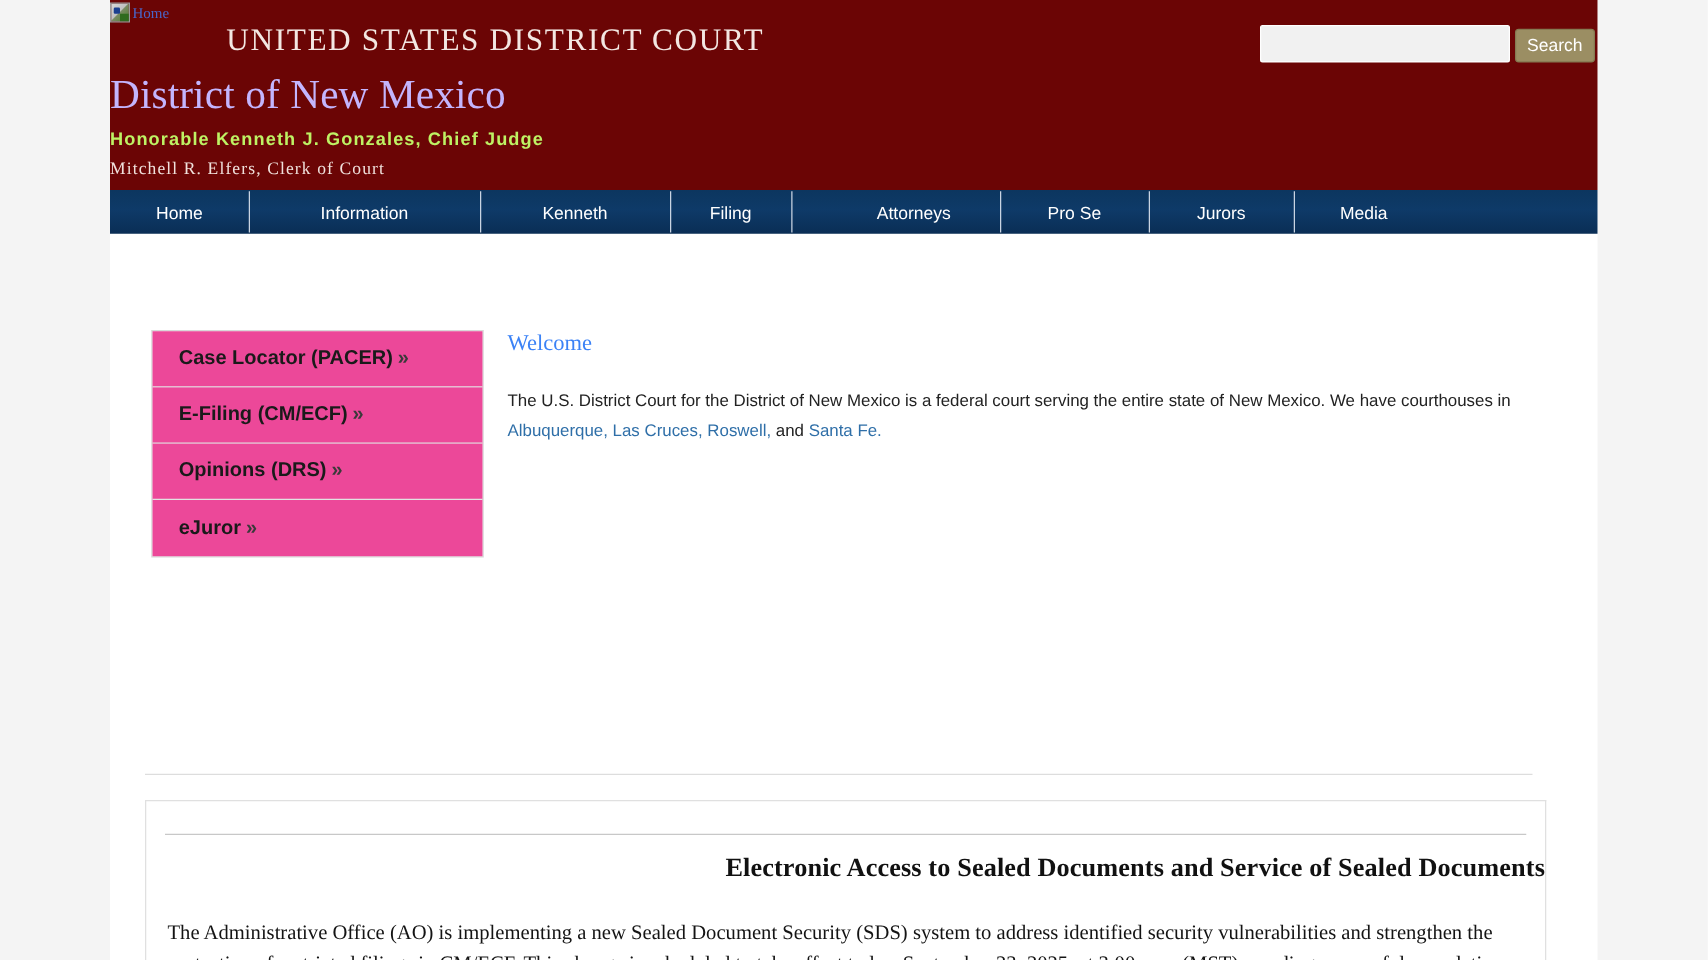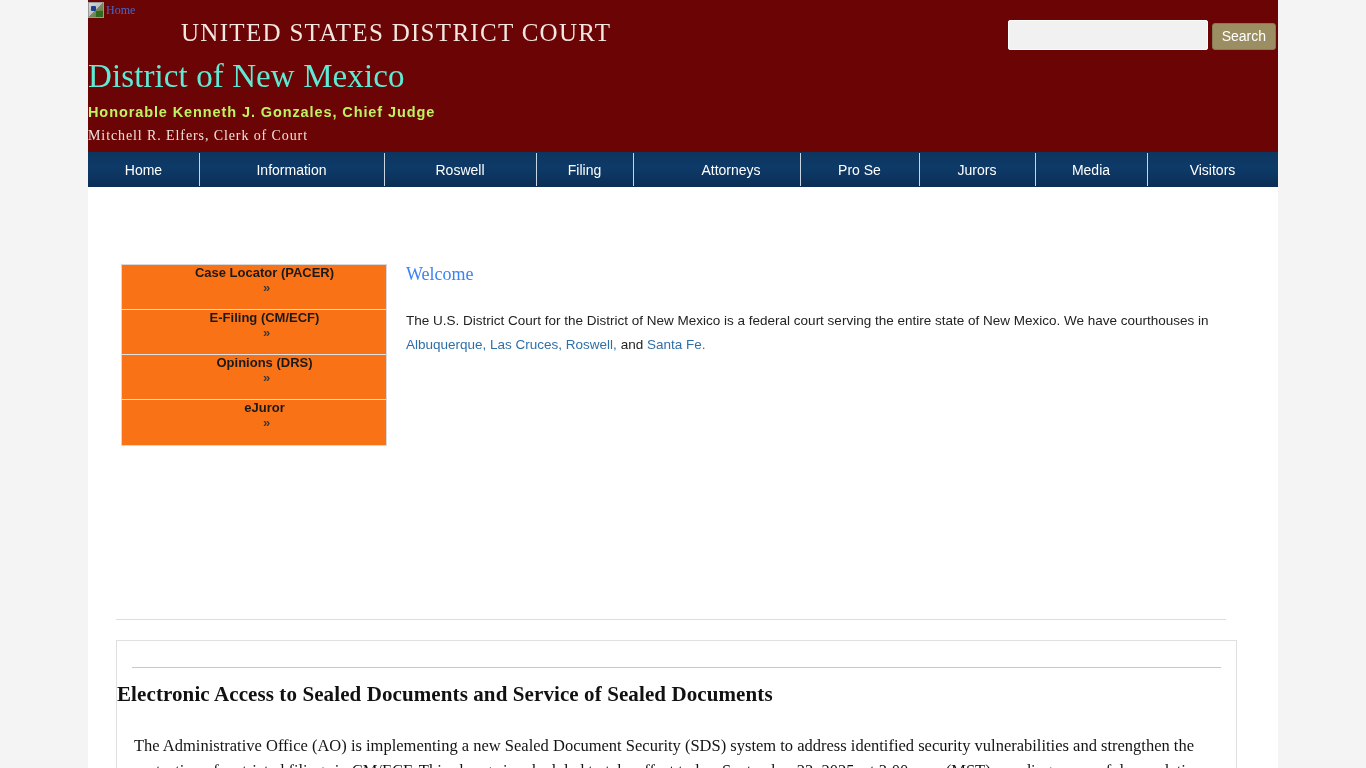--- a/index.html
+++ b/index.html
@@ -85,21 +85,21 @@
     font-family: "Liberation Serif", serif;
     font-size: 25px;
     letter-spacing: 1.3px;
     white-space: nowrap;
     margin-left: 38px;
   }
   .district-name {
     position: absolute;
     left: 0px;
     top: 58px;
-    color: #5eead4;
+    color: #c4b5fd;
     font-family: "Liberation Serif", serif;
     font-size: 33px;
     font-weight: normal;
     letter-spacing: 0.1px;
     white-space: nowrap;
   }
   .judge-line {
     position: absolute;
     left: 0px;
     top: 104px;
@@ -202,28 +202,27 @@
     width: 266px;
     border: 1px solid #d8d8d8;
     background: #fafafa;
   }
   .side-item {
     height: 45px;
     display: flex;
     align-items: center;
     padding-left: 21px;
     border-bottom: 1px solid #e2e2e2;
-    background: #f97316;
+    background: #ec4899;
     color: #1a1a1a;
-    font-size: 13px;
+    font-size: 16px;
     font-weight: bold;
     font-family: "Liberation Sans", sans-serif;
     text-decoration: none;
     cursor: pointer;
-    flex-direction: column;
   }
   .side-item:last-child { border-bottom: none; }
   .side-item .chev { font-weight: bold; color: #3a3a3a; margin-left: 4px; }
 
   .welcome-col {
     position: absolute;
     left: 318px;
     top: 77px;
     width: 830px;
   }
@@ -264,21 +263,21 @@
     border-bottom: none;
     padding: 0;
   }
   .article-inner-rule {
     margin: 26px 15px 0 15px;
     height: 1px;
     background: #c8c8c8;
   }
   .article-title {
     margin: 14px 0 0 0;
-    text-align: left;
+    text-align: right;
     font-family: "Liberation Serif", serif;
     font-size: 21px;
     font-weight: bold;
     color: #111;
     letter-spacing: 0.1px;
   }
   .article-body {
     margin: 0;
     padding: 0 17px;
   }
@@ -316,39 +315,36 @@
     </div>
 
     <nav class="mainnav" id="mainnav">
         <a class="nav-item" href="#" style="width: 111px;">
           <span>Home</span>
         </a>
         <a class="nav-item" href="#" style="width: 185px;">
           <span>Information</span>
         </a>
         <a class="nav-item" href="#" style="width: 152px;">
-          <span>Roswell</span>
+          <span>Kenneth</span>
         </a>
         <a class="nav-item" href="#" style="width: 97px;">
           <span>Filing</span>
         </a>
         <a class="nav-item" href="#" style="width: 167px; padding-left: 29px;">
           <span>Attorneys</span>
         </a>
         <a class="nav-item" href="#" style="width: 119px; align-items: center;">
           <span>Pro Se</span>
         </a>
         <a class="nav-item" href="#" style="width: 116px;">
           <span>Jurors</span>
         </a>
         <a class="nav-item" href="#" style="width: 112px;">
           <span>Media</span>
-        </a>
-        <a class="nav-item" href="#" style="width: 131px;">
-          <span>Visitors</span>
         </a>
       </nav>
 
     <div class="body-region">
 
       <div class="sidebar" id="sidebar">
           <a class="side-item" href="#">
             <span>Case Locator (PACER)</span>
             <span class="chev">»</span>
           </a>

